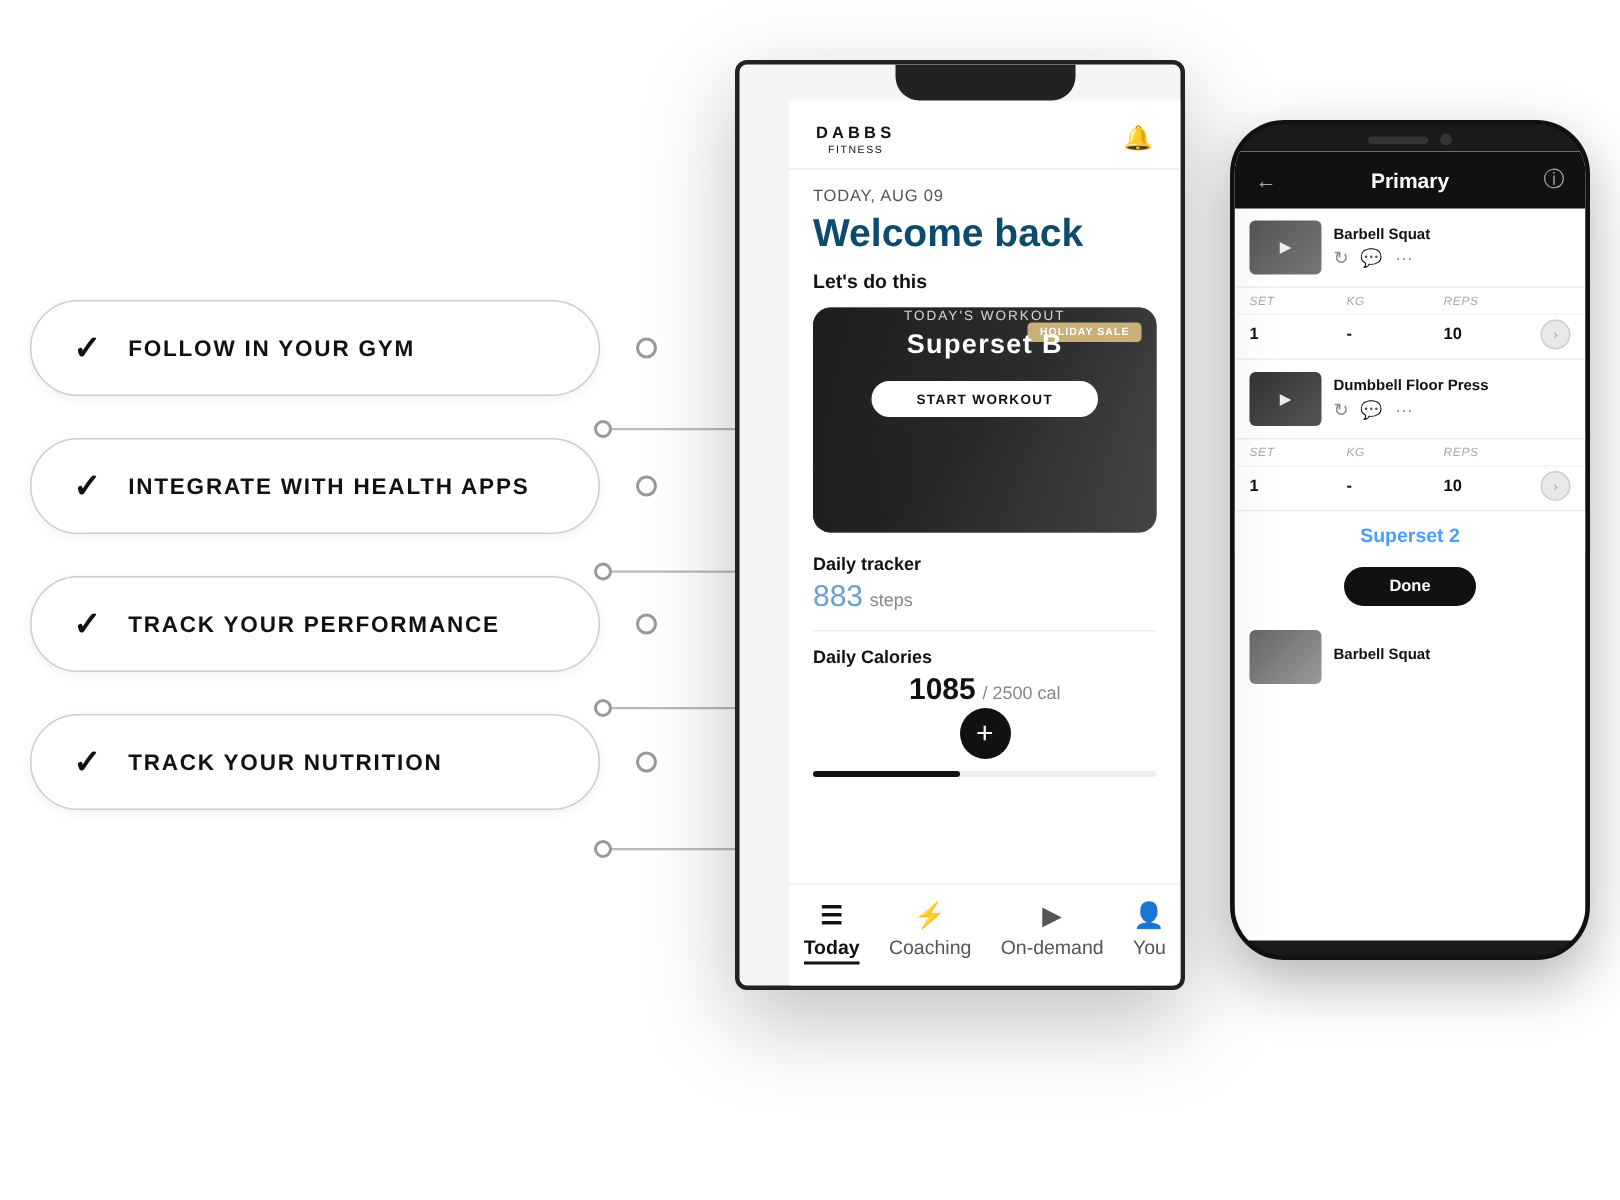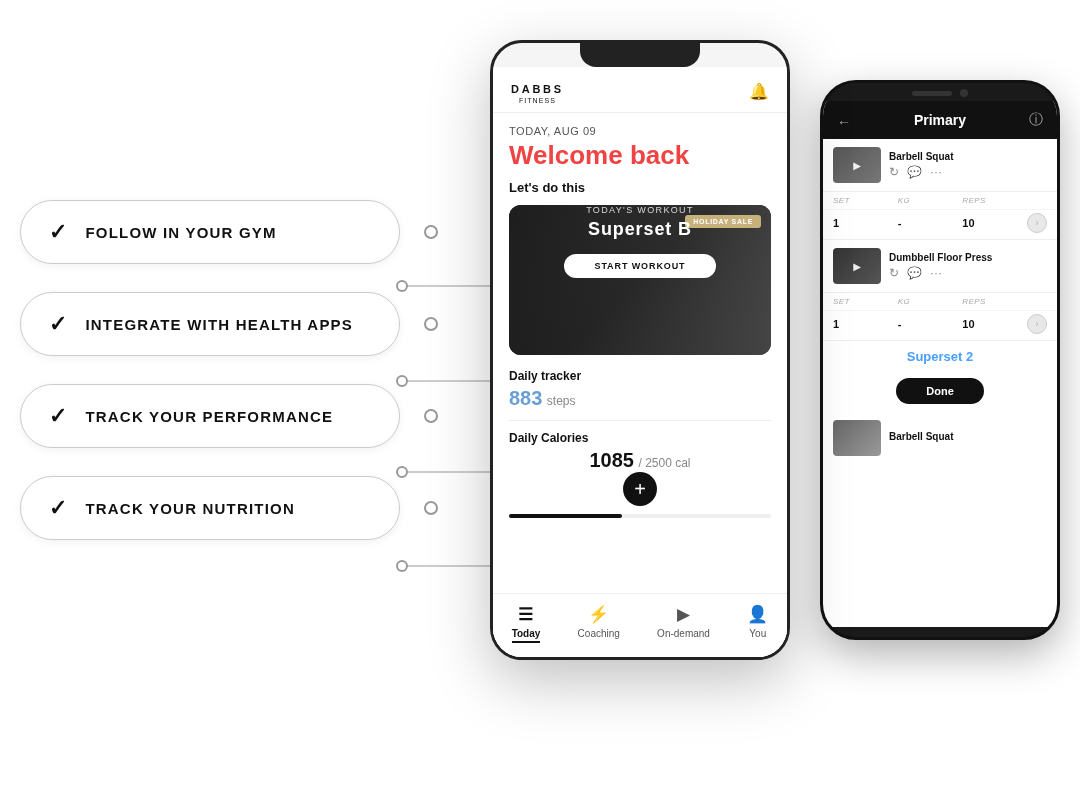--- a/index.html
+++ b/index.html
@@ -69,25 +69,26 @@
     }
 
     
     .phone-main {
       position: absolute;
       left: 490px;
       top: 40px;
       width: 300px;
       height: 620px;
       background: #f5f5f5;
-      border-radius: 32px;
+      border-radius: 8px;
       border: 3px solid #222;
       box-shadow: 0 20px 60px rgba(0,0,0,0.25);
       overflow: hidden;
       z-index: 10;
+      padding-left: 33px;
     }
 
     .phone-notch {
       width: 120px;
       height: 24px;
       background: #222;
       border-radius: 0 0 16px 16px;
       margin: 0 auto;
       position: relative;
       z-index: 2;
@@ -141,21 +142,21 @@
     .phone-date {
       font-size: 11px;
       color: #555;
       letter-spacing: 0.05em;
       margin-bottom: 4px;
     }
 
     .phone-welcome {
       font-size: 26px;
       font-weight: 700;
-      color: #ef4444;
+      color: #0c4a6e;
       margin-bottom: 10px;
       line-height: 1.1;
     }
 
     .phone-subtitle {
       font-size: 13px;
       font-weight: 700;
       color: #111;
       margin-bottom: 10px;
     }
@@ -241,21 +242,21 @@
     
     .section-label {
       font-size: 12px;
       font-weight: 700;
       color: #111;
       margin-bottom: 4px;
     }
 
     .step-count {
       font-size: 20px;
-      font-weight: 700;
+      font-weight: 400;
       color: #6b9fd4;
       margin-bottom: 12px;
     }
 
     .step-unit {
       font-size: 12px;
       color: #888;
     }
 
     .divider {
@@ -336,21 +337,21 @@
       gap: 3px;
       cursor: pointer;
     }
 
     .nav-icon {
       font-size: 17px;
       color: #555;
     }
 
     .nav-label {
-      font-size: 10px;
+      font-size: 13px;
       color: #555;
     }
 
     .nav-item.active .nav-icon,
     .nav-item.active .nav-label {
       color: #111;
       font-weight: 700;
     }
 
     .nav-item.active .nav-label {

